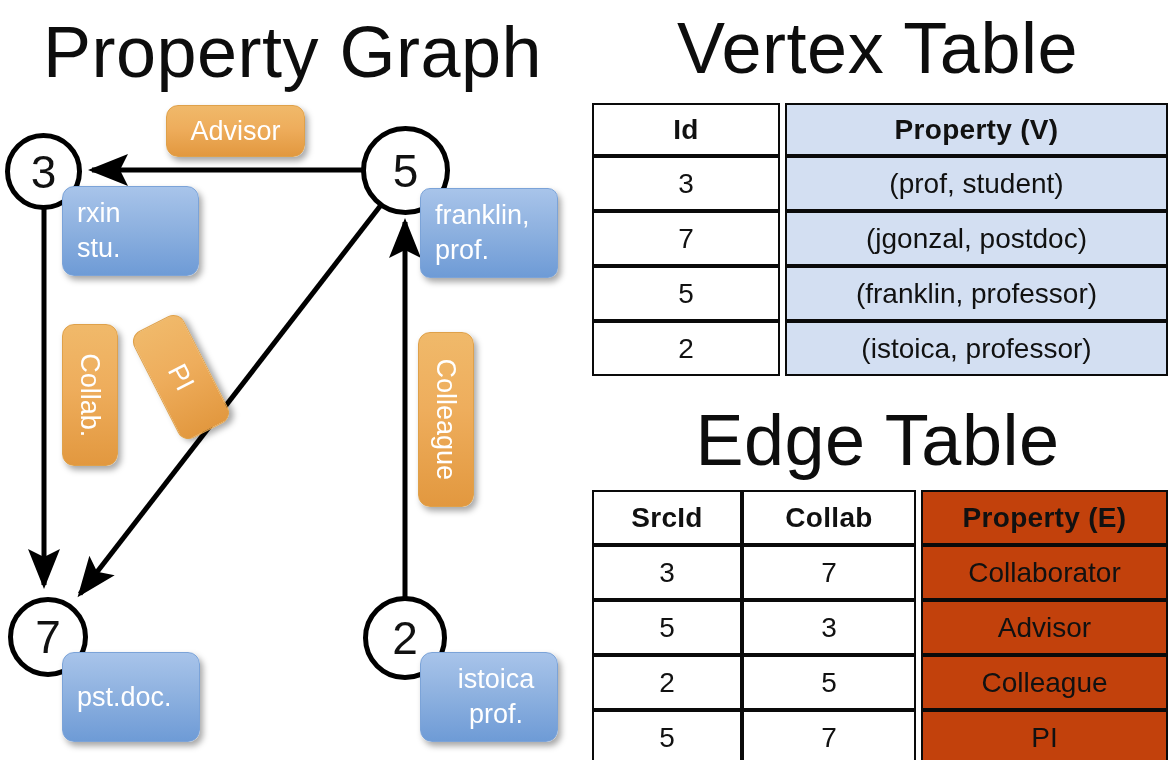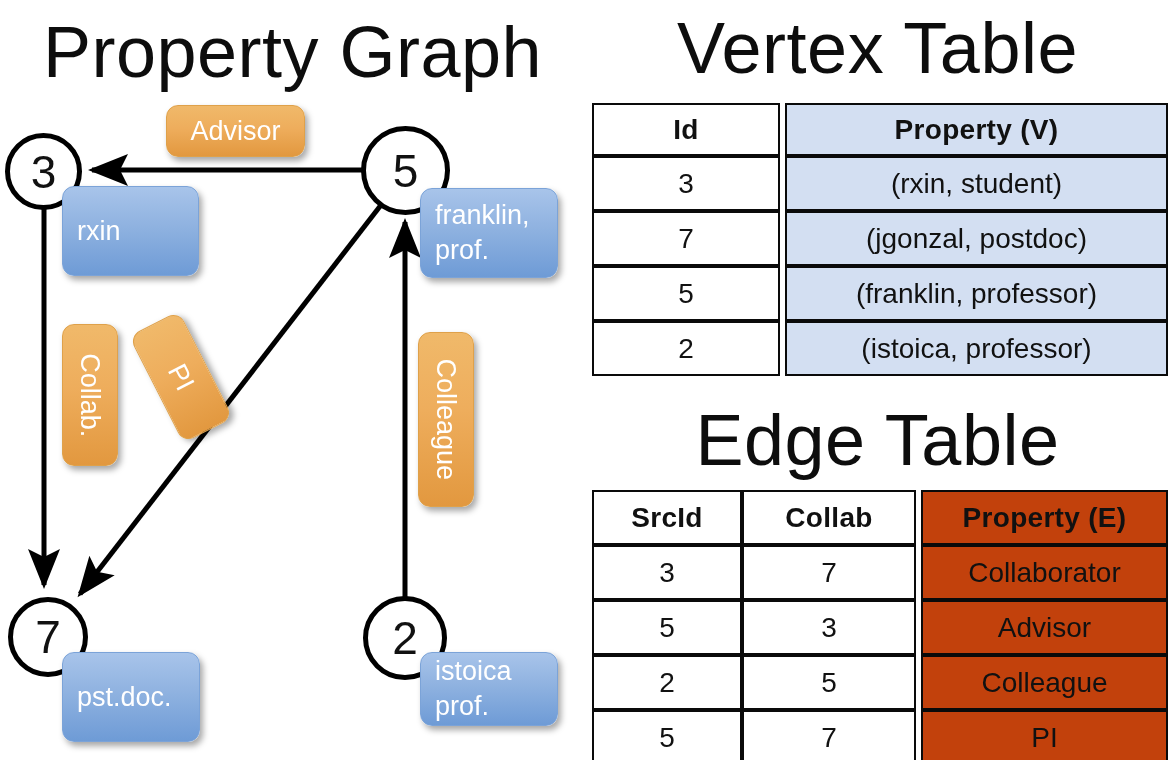--- a/index.html
+++ b/index.html
@@ -155,29 +155,30 @@
   </div>
   <div class="node-circle" style="left:8px; top:597px; width:80px; height:80px;">
     <span>7</span>
   </div>
   <div class="node-circle" style="left:363px; top:596px; width:84px; height:84px;">
     <span>2</span>
   </div>
 
   <div class="prop-box blue-box" style="left:62px; top:186px; width:137px; height:90px;">
     <span>rxin</span>
-  </div>
-  <div class="prop-box blue-box" style="left:420px; top:188px; width:138px; height:90px;">
+    <span>stu.</span>
+  </div>
+  <div class="prop-box blue-box" style="left:420px; top:188px; width:138px; height:90px;border-radius:10px;">
     <span>franklin,</span>
     <span>prof.</span>
   </div>
   <div class="prop-box blue-box" style="left:62px; top:652px; width:138px; height:90px;">
     <span>pst.doc.</span>
   </div>
-  <div class="prop-box blue-box" style="left:420px; top:652px; width:138px; height:74px;">
+  <div class="prop-box blue-box" style="left:420px; top:652px; width:138px; height:90px;align-items:center;">
     <span>istoica</span>
     <span>prof.</span>
   </div>
 
   <div class="prop-box orange-box ob-h" style="left:166px; top:105px; width:139px; height:52px;">
     <span>Advisor</span>
   </div>
 
   <div class="prop-box orange-box ob-v" style="left:62px; top:324px; width:56px; height:142px;">
     <span>Collab.</span>
@@ -195,21 +196,21 @@
 <table class="tbl" id="vertex-table" style="left:592px; top:103px;">
   <tbody>
       <tr>
     <td class="hdr" style="width:188px; height:53px;">Id</td>
     <td class="sep-col"></td>
     <td class="hdr cell-blue" style="width:383px; height:53px;">Property (V)</td>
   </tr>
   <tr>
     <td style="height:55px;">3</td>
     <td class="sep-col"></td>
-    <td class="cell-blue" style="height:55px;">(rxin, student)</td>
+    <td class="cell-blue" style="height:55px;">(prof, student)</td>
   </tr>
   <tr>
     <td style="height:55px;">7</td>
     <td class="sep-col"></td>
     <td class="cell-blue" style="height:55px;text-align:center;">(jgonzal, postdoc)</td>
   </tr>
   <tr>
     <td style="height:55px;">5</td>
     <td class="sep-col"></td>
     <td class="cell-blue" style="height:55px;">(franklin, professor)</td>

